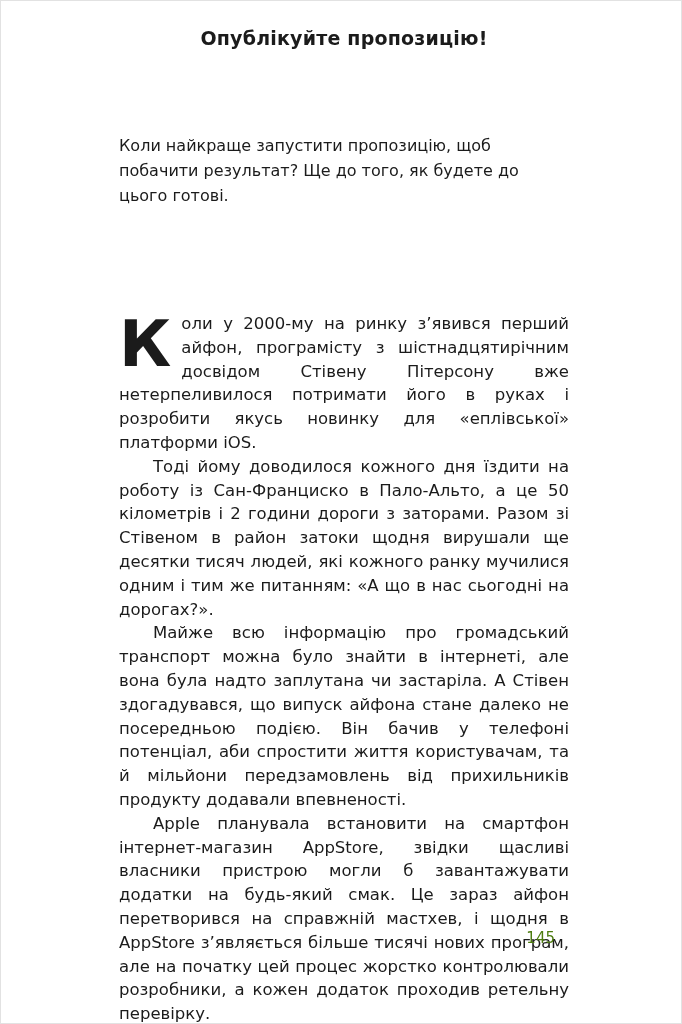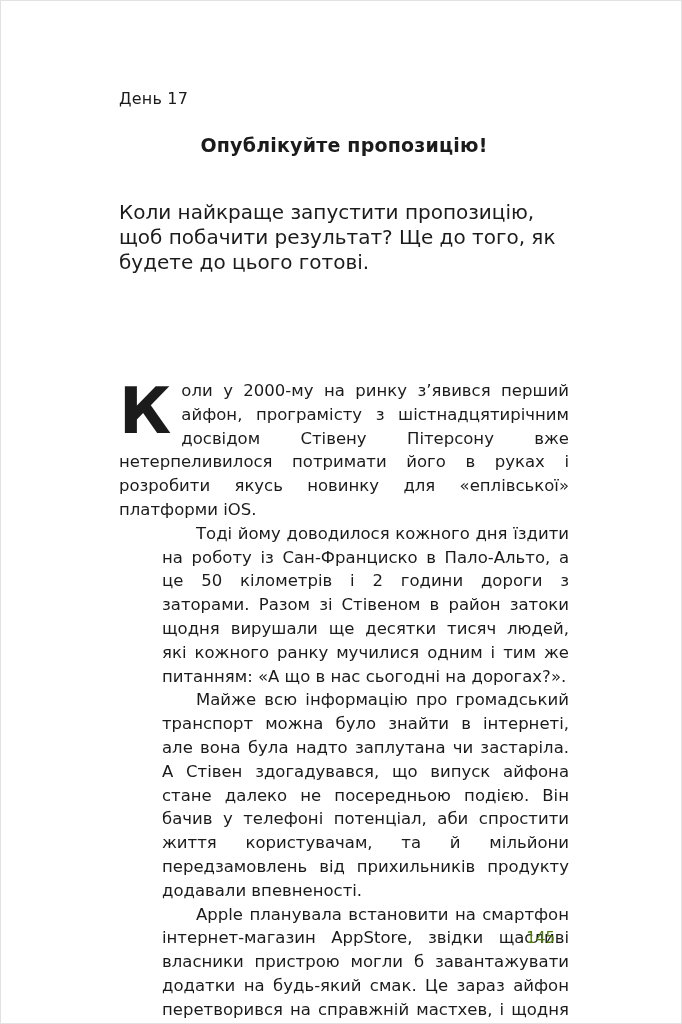--- a/index.html
+++ b/index.html
@@ -31,36 +31,35 @@
     letter-spacing: 0.2px;
   }
   .title {
     margin-top: 26px;
     font-size: 19px;
     font-weight: bold;
     letter-spacing: 0.2px;
     text-align: center;
   }
   .lead {
-    margin-top: 44px;
-    font-size: 20px;
+    margin-top: 84px;
+    font-size: 16px;
     line-height: 25px;
   }
   .body-text {
     margin-top: 104px;
     font-size: 16.5px;
     line-height: 23.8px;
     text-align: justify;
   }
   .body-text p {
     margin: 0;
   }
   .body-text p.indent {
     text-indent: 34px;
-    margin-left: 43px;
   }
   .dropcap {
     float: left;
     font-size: 64px;
     line-height: 56px;
     font-weight: bold;
     padding-right: 10px;
     padding-top: 4px;
     padding-bottom: 2px;
   }
@@ -74,21 +73,20 @@
     font-size: 15px;
     color: #4d7c0f;
   }
 </style>
 </head>
 <body>
 
 <div class="page">
   <div class="content">
 
-    <div class="kicker">День 17</div>
 
     <h1 class="title">Опублікуйте пропозицію!</h1>
 
     <div class="lead">Коли найкраще запустити пропозицію, щоб побачити результат? Ще до того, як будете до цього готові.</div>
 
     <div class="body-text">
 
       <p>
         <span class="dropcap">К</span><span class="first-word">оли</span><span> у 2000-му на ринку з’явився перший айфон, програмісту з шістнадцятирічним досвідом Стівену Пітерсону вже нетерпеливилося потримати його в руках і розробити якусь новинку для «еплівської» платформи iOS.</span>
       </p>

